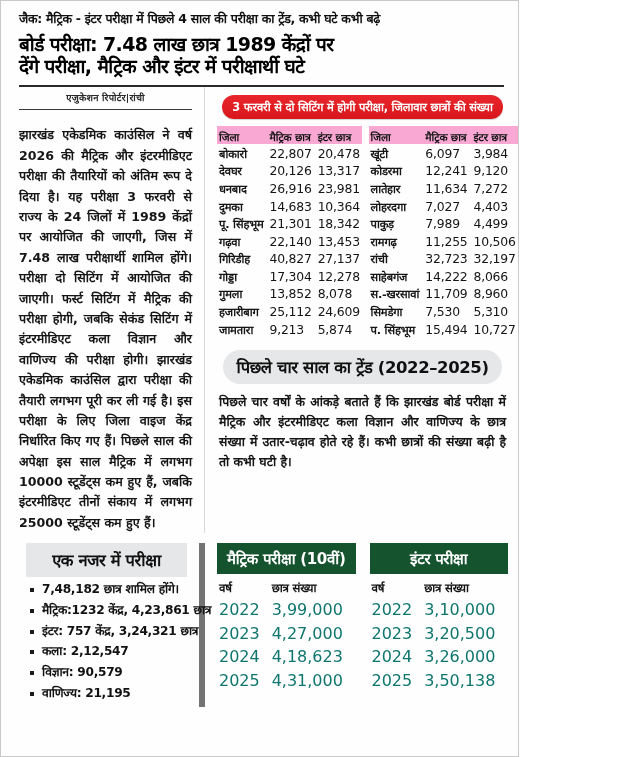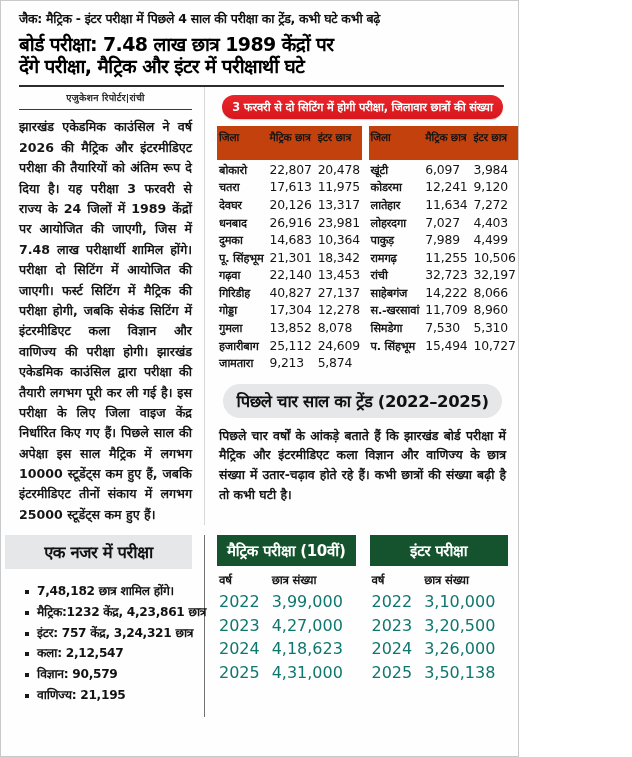--- a/index.html
+++ b/index.html
@@ -81,21 +81,21 @@
 
   .byline {
     text-align: center;
     font-family: "DejaVu Sans", sans-serif;
     font-size: 9.5px;
     font-weight: 700;
     letter-spacing: 0.2px;
     color: #2a2a2a;
     padding-bottom: 5px;
     border-bottom: 1.5px solid #3a3a3a;
-    margin-bottom: 7px;
+    margin-bottom: 15px;
   }
   .lede {
     font-family: "DejaVu Sans", sans-serif;
     font-size: 12.6px;
     line-height: 1.62;
     text-align: justify;
     text-justify: inter-word;
     color: #161616;
     font-weight: 600;
     hyphens: none;
@@ -127,25 +127,25 @@
   .dist-block {
     flex: 1 1 0;
     min-width: 0;
   }
   table.dist {
     width: 100%;
     border-collapse: collapse;
     font-family: "DejaVu Sans", sans-serif;
   }
   table.dist thead th {
-    background: #c2410c;
+    background: #f9a8d4;
     font-size: 10.6px;
     font-weight: 700;
     color: #141414;
-    padding: 4px 2px 16px 2px;
+    padding: 4px 2px 0 2px;
     text-align: left;
     letter-spacing: -0.2px;
     white-space: nowrap;
   }
   table.dist thead th.num { text-align: left; padding-left: 4px; }
   table.dist tbody td {
     font-size: 11.6px;
     padding: 1.3px 2px;
     color: #151515;
     white-space: nowrap;
@@ -195,32 +195,32 @@
   .bottom-wrap {
     display: flex;
     align-items: flex-start;
     margin-top: 10px;
     padding: 0 0 0 0;
   }
   .bottom-left {
     width: 204px;
     flex: 0 0 204px;
     box-sizing: border-box;
-    padding: 0 12px 0 4px;
-    border-right: 1px solid #737373;
+    padding: 0 12px 0 25px;
+    border-right: 6px solid #737373;
     align-self: stretch;
   }
   .glance-bar {
     font-size: 16.5px;
     letter-spacing: -0.4px;
     margin-bottom: 6px;
   }
   ul.glance {
     list-style: none;
-    margin: 16px;
+    margin: 0;
     padding: 0 0 0 4px;
   }
   ul.glance li {
     position: relative;
     padding-left: 12px;
     font-family: "DejaVu Sans", sans-serif;
     font-size: 12.2px;
     font-weight: 700;
     line-height: 1.0;
     margin-bottom: 8.5px;
@@ -320,25 +320,20 @@
                 <th>जिला</th>
                 <th class="num">मैट्रिक छात्र</th>
                 <th class="num">इंटर छात्र</th>
               </tr>
             </thead>
             <tbody>
               <tr>
                   <td class="name">बोकारो</td>
                   <td class="num">22,807</td>
                   <td class="num">20,478</td>
-                </tr>
-              <tr>
-                  <td class="name">चतरा</td>
-                  <td class="num">17,613</td>
-                  <td class="num">11,975</td>
                 </tr>
               <tr>
                   <td class="name">देवघर</td>
                   <td class="num">20,126</td>
                   <td class="num">13,317</td>
                 </tr>
               <tr>
                   <td class="name">धनबाद</td>
                   <td class="num">26,916</td>
                   <td class="num">23,981</td>

